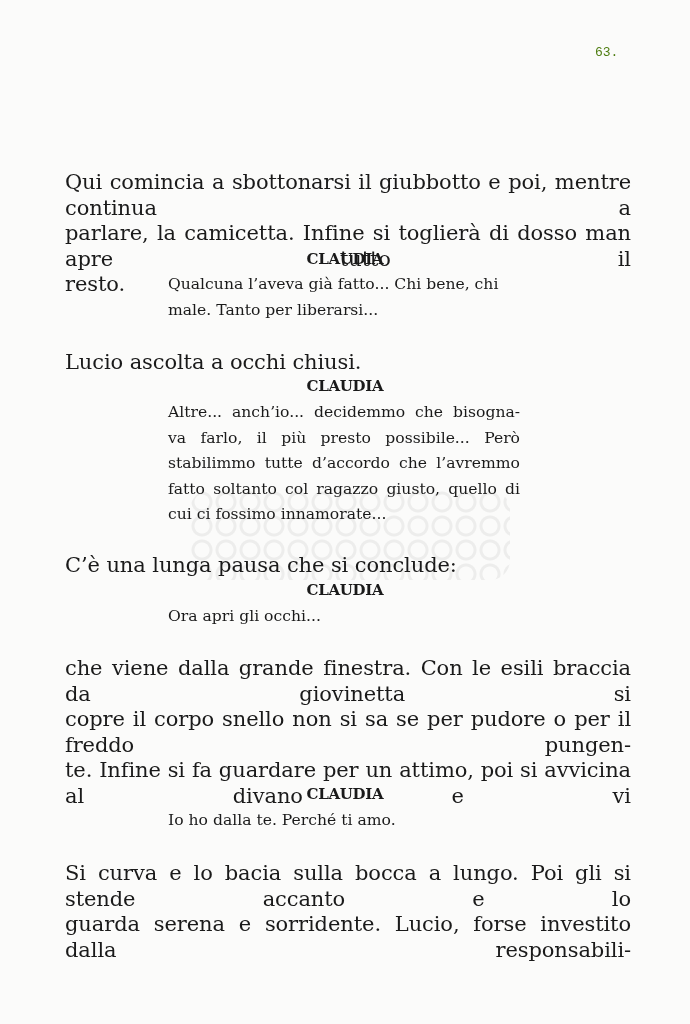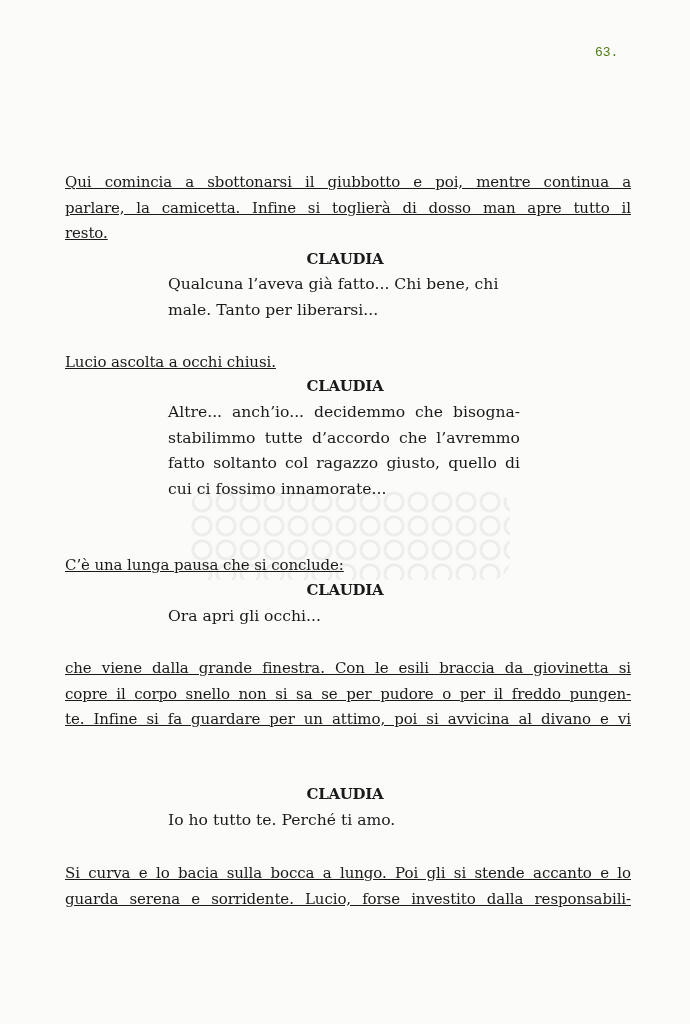--- a/index.html
+++ b/index.html
@@ -17,23 +17,22 @@
     }
     .watermark {
       position: absolute; left: 190px; top: 490px; width: 320px; height: 90px;
       opacity: 0.10; pointer-events: none;
       background-image: radial-gradient(circle, transparent 7px, #777 8px, #777 10px, transparent 11px);
       background-size: 24px 24px;
       border-radius: 20px;
     }
     .text {
       position: absolute; left: 65px; width: 566px;
-      font-size: 15px; line-height: 25.6px; text-align: justify;
+      font-size: 21px; line-height: 25.6px; text-align: justify;
       letter-spacing: -0.1px;
-      text-decoration: underline;
     }
     .speaker {
       position: absolute; left: 0; width: 690px; text-align: center;
       font-size: 15px; font-weight: bold; letter-spacing: -0.3px;
       padding-left: 0; box-sizing: border-box;
     }
     .dialogue {
       position: absolute; left: 168px; width: 352px;
       font-size: 15.6px; line-height: 25.6px; text-align: justify;
     }
@@ -58,20 +57,21 @@
   <span class="line">male. Tanto per liberarsi...</span>
 </div>
 
 <div class="text" style="top:350px">
   <span class="line">Lucio ascolta a occhi chiusi.</span>
 </div>
 
 <div class="speaker" style="top:377px">CLAUDIA</div>
 <div class="dialogue" style="top:400px">
   <span class="j">Altre... anch’io... decidemmo che bisogna-</span>
+  <span class="j">va farlo, il più presto possibile... Però</span>
   <span class="j">stabilimmo tutte d’accordo che l’avremmo</span>
   <span class="j">fatto soltanto col ragazzo giusto, quello di</span>
   <span class="line">cui ci fossimo innamorate...</span>
 </div>
 
 <div class="text" style="top:553px">
   <span class="line">C’è una lunga pausa che si conclude:</span>
 </div>
 
 <div class="speaker" style="top:581px">CLAUDIA</div>
@@ -80,19 +80,19 @@
 </div>
 
 <div class="text" style="top:656px">
   <span class="j">che viene dalla grande finestra. Con le esili braccia da giovinetta si</span>
   <span class="j">copre il corpo snello non si sa se per pudore o per il freddo pungen-</span>
   <span class="j">te. Infine si fa guardare per un attimo, poi si avvicina al divano e vi</span>
 </div>
 
 <div class="speaker" style="top:785px">CLAUDIA</div>
 <div class="dialogue" style="top:808px">
-  <span class="line">Io ho tutto te. Perché ti amo.</span>
+  <span class="line">Io ho dalla te. Perché ti amo.</span>
 </div>
 
 <div class="text" style="top:861px">
   <span class="j">Si curva e lo bacia sulla bocca a lungo. Poi gli si stende accanto e lo</span>
   <span class="j">guarda serena e sorridente. Lucio, forse investito dalla responsabili-</span>
 </div>
 
 </body></html>

